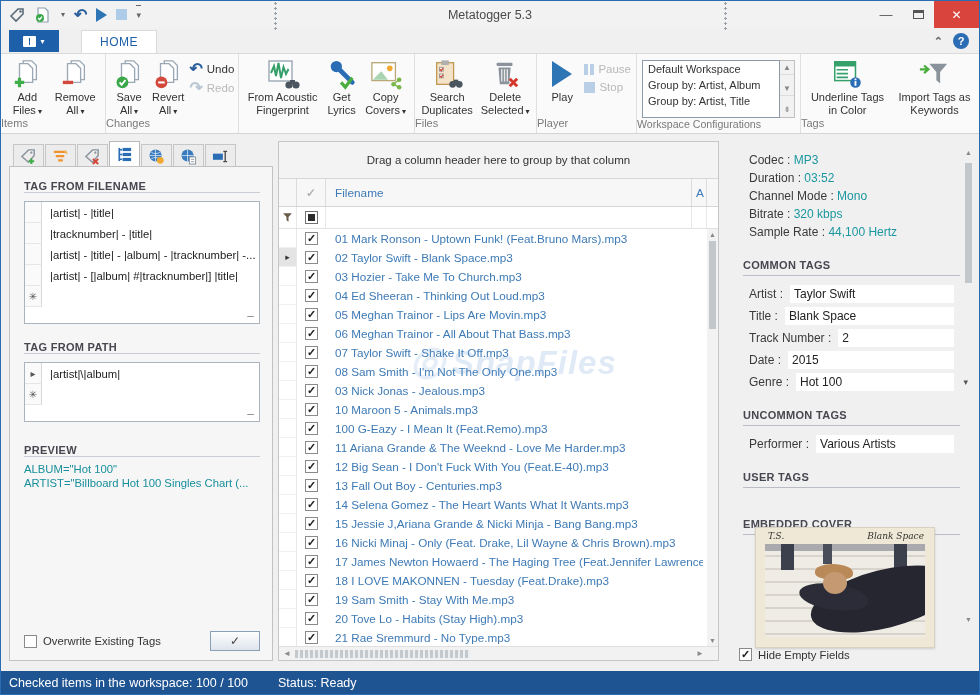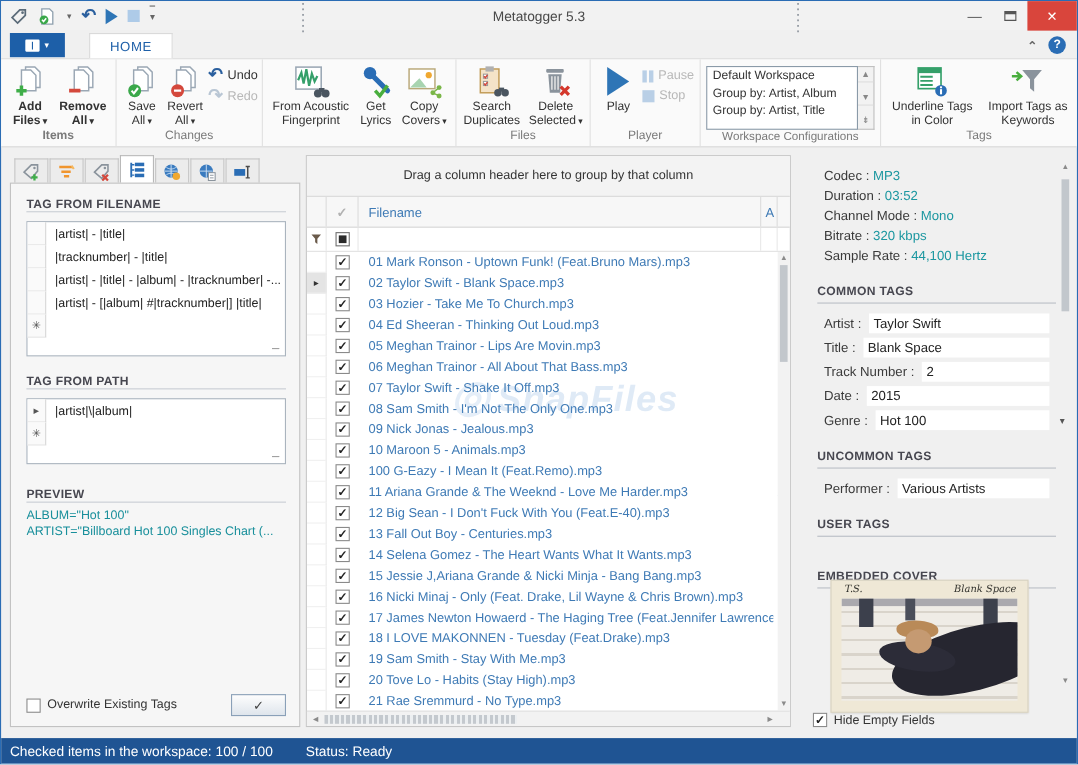--- a/index.html
+++ b/index.html
@@ -39,21 +39,21 @@
   .tabrow-right { margin-left:auto; display:flex; align-items:center; gap:10px; padding:0 10px 4px 0; }
   .collapse-ribbon { color:#666; font-size:11px; font-weight:bold; }
   .help-btn { width:16px; height:16px; border-radius:50%; background:#2a6db5; color:#fff;
               font-size:11px; font-weight:bold; display:flex; align-items:center; justify-content:center;}
 
   
   .ribbon { position:absolute; top:53px; left:0; right:0; height:80px; background:#fafafa;
             border-bottom:1px solid #d4d4d4; display:flex; }
   .rgroup { display:flex; flex-direction:column; border-right:1px solid #e0e0e0; }
   .rbody { flex:1; display:flex; align-items:flex-start; padding:3px 5px 0 5px; gap:2px; }
-  .rlabel { height:16px; text-align:center; font-size:11px; color:#7a7a7a; }
+  .rlabel { height:16px; text-align:left; font-size:11px; color:#7a7a7a; }
   .rbtn { display:flex; flex-direction:column; align-items:center; padding:1px 3px; }
   .rbtn .ric { height:32px; display:flex; align-items:center; justify-content:center; }
   .rbtn .rtx { font-size:11px; color:#333; text-align:center; line-height:1.15; margin-top:1px; }
   .da { font-size:8px; color:#333; margin-left:2px; }
   .smallcol { display:flex; flex-direction:column; gap:3px; padding-top:4px; }
   .sbtn { display:flex; align-items:center; gap:4px; font-size:11.5px; color:#333; }
   .sbtn.disabled { color:#b8b8b8; }
   .glyph-redo { color:#b9c6d4; font-size:16px; font-weight:bold; line-height:1; }
   .play-tri { width:0; height:0; border-left:20px solid #2e75b6; border-top:13px solid transparent; border-bottom:13px solid transparent; }
   .pause-ic { display:flex; gap:2px; } .pause-ic i { width:4px; height:11px; background:#b9cfe6; }
@@ -216,21 +216,21 @@
     </div>
     <div class="tab-home">HOME</div>
     <div class="tabrow-right">
       <span class="collapse-ribbon">⌃</span>
       <span class="help-btn">?</span>
     </div>
   </div>
 
   <div class="ribbon">
 
-    <div class="rgroup" style="width:113px;font-weight:bold;">
+    <div class="rgroup" style="width:113px;">
       <div class="rbody">
         <div class="rbtn">
           <span class="ric">
             <svg width="30" height="32" viewBox="0 0 32 32">
                 <path d="M12 2 h9 l5 5 v15 H12 Z" fill="#fff" stroke="#9aa7b4" stroke-width="1.4"></path>
                 <path d="M8 5 h9 l5 5 v15 H8 Z" fill="#fff" stroke="#9aa7b4" stroke-width="1.4"></path>
                 <path d="M8 20 v10 M3 25 h10" stroke="#3fae49" stroke-width="3.4"></path>
               </svg>
           </span>
           <span class="rtx"><span>Add Files</span><span class="da">▾</span></span>
@@ -655,21 +655,21 @@
             <span class="cb">✓</span>
           </div>
           <div class="lfile">08 Sam Smith - I'm Not The Only One.mp3</div>
           <div class="lart">S</div>
         </div>
         <div class="lrow">
           <div class="lind"></div>
           <div class="lchk">
             <span class="cb">✓</span>
           </div>
-          <div class="lfile">09 Nick Jonas - Jealous.mp3</div>
+          <div class="lfile">03 Nick Jonas - Jealous.mp3</div>
           <div class="lart">N</div>
         </div>
         <div class="lrow">
           <div class="lind"></div>
           <div class="lchk">
             <span class="cb">✓</span>
           </div>
           <div class="lfile">10 Maroon 5 - Animals.mp3</div>
           <div class="lart">M</div>
         </div>

